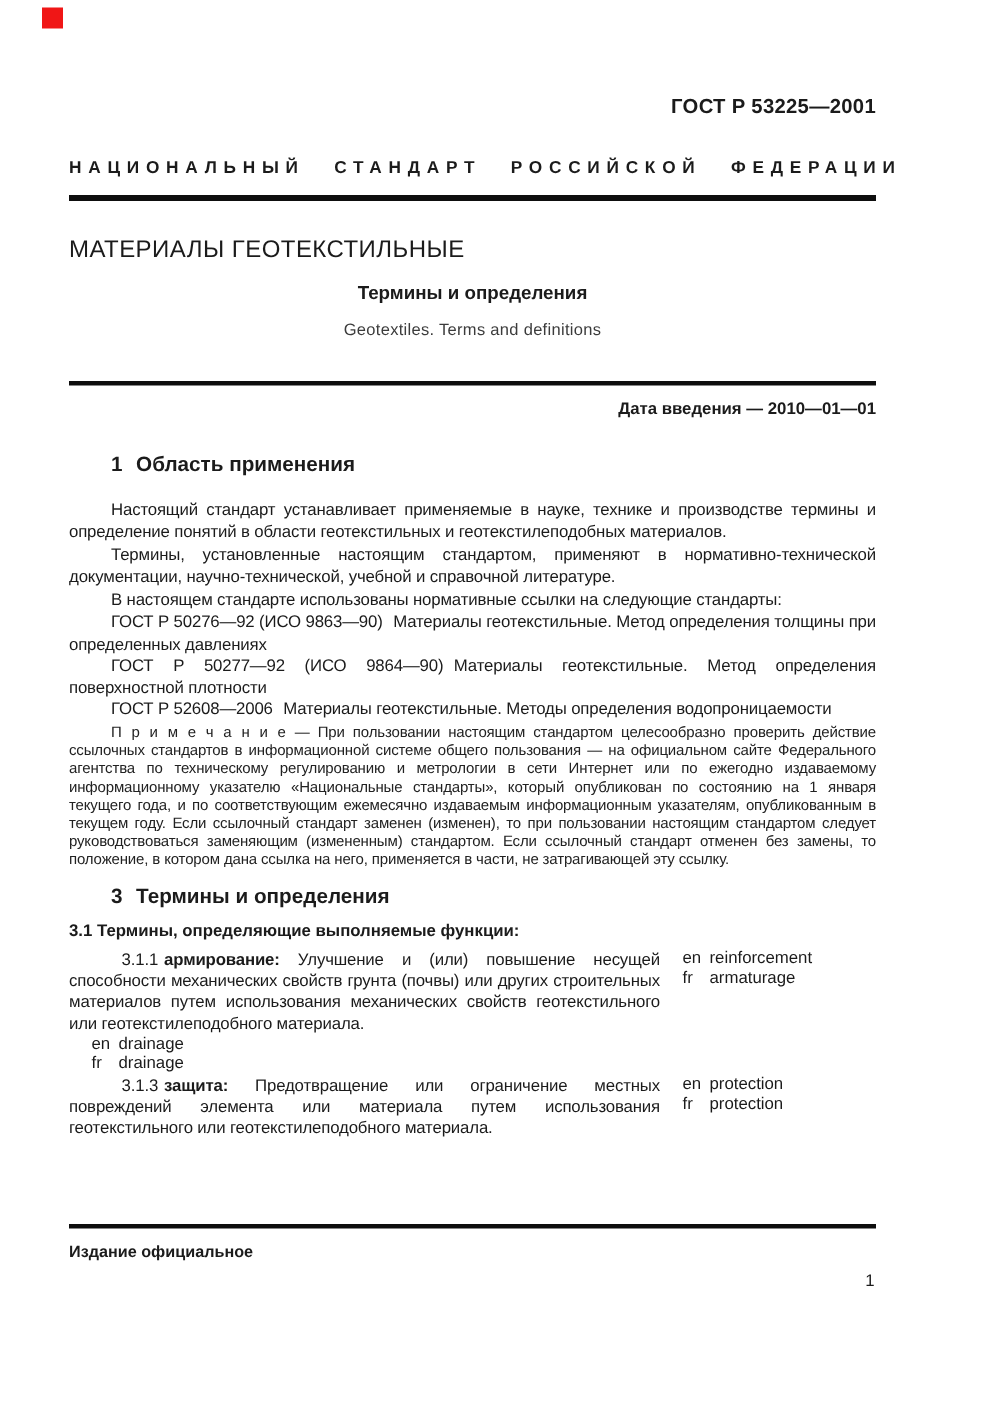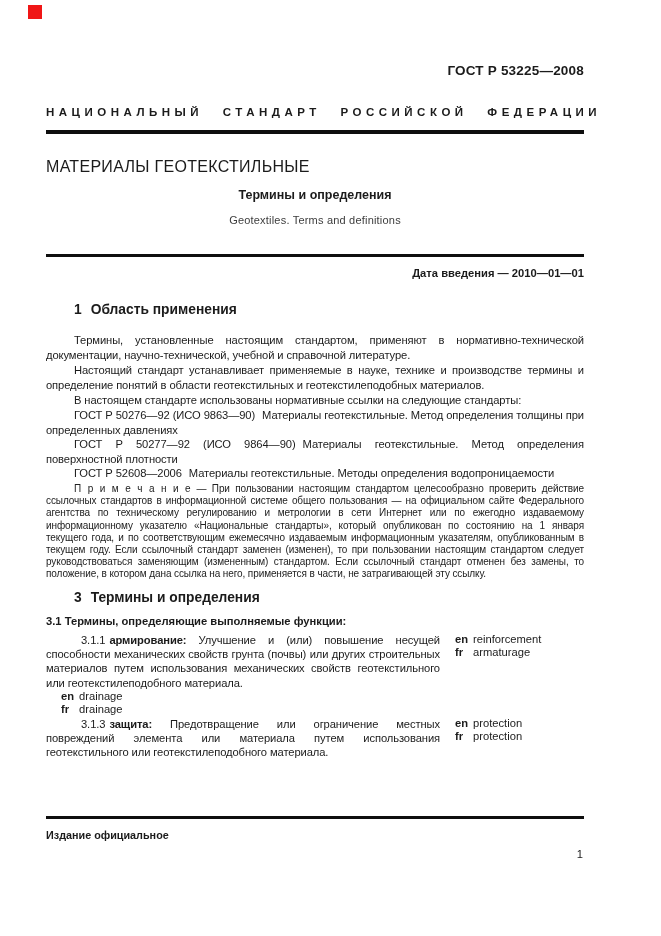--- a/index.html
+++ b/index.html
@@ -71,56 +71,56 @@
     margin:0 0 4px 0;font-size:11.2px;font-weight:bold;line-height:15px;
   }
   .term-row{display:flex;align-items:flex-start;}
   .term-def{
     width:394px;text-align:justify;line-height:14.4px;letter-spacing:-0.1px;
   }
   .term-def .t-num{margin-right:4px;margin-left:35px;}
   .term-langs{
     margin-left:15px;width:120px;line-height:13.2px;font-size:11.2px;
   }
-  .lang-label{display:inline-block;width:18px;font-weight:bold;}
+  .lang-label{display:inline-block;width:18px;font-weight:normal;}
   .edition{
     position:absolute;top:829px;left:46px;
     font-size:10.8px;font-weight:bold;
   }
   .page-num{
     position:absolute;top:848px;right:78px;font-size:11.2px;
   }
 </style>
 </head>
 <body>
 
 <div class="page">
 
   <div class="red-marker" style="background: rgb(240, 22, 22);"></div>
 
-  <div class="doc-number">ГОСТ Р 53225—2008</div>
+  <div class="doc-number">ГОСТ Р 53225—2001</div>
 
   <div class="fed-line">НАЦИОНАЛЬНЫЙ СТАНДАРТ РОССИЙСКОЙ ФЕДЕРАЦИИ</div>
 
   <div class="rule rule-thick"></div>
 
   <div class="title-ru">МАТЕРИАЛЫ ГЕОТЕКСТИЛЬНЫЕ</div>
   <div class="subtitle-ru">Термины и определения</div>
   <div class="subtitle-en">Geotextiles. Terms and definitions</div>
 
   <div class="rule rule-thin"></div>
 
   <div class="date-line">Дата введения — 2010—01—01</div>
 
   <div class="main">
 
     <h2 class="sec-heading h1m"><span class="sec-num">1</span><span>Область применения</span></h2>
 
+    <p class="body-p indent">Настоящий стандарт устанавливает применяемые в науке, технике и производстве термины и определение понятий в области геотекстильных и геотекстилеподобных материалов.</p>
     <p class="body-p indent">Термины, установленные настоящим стандартом, применяют в нормативно-технической документации, научно-технической, учебной и справочной литературе.</p>
-    <p class="body-p indent">Настоящий стандарт устанавливает применяемые в науке, технике и производстве термины и определение понятий в области геотекстильных и геотекстилеподобных материалов.</p>
 
 
     <p class="body-p indent">В настоящем стандарте использованы нормативные ссылки на следующие стандарты:</p>
 
     <p class="body-p indent ref"><span class="ref-code">ГОСТ Р 50276—92 (ИСО 9863—90)</span><span>Материалы геотекстильные. Метод определения толщины при определенных давлениях</span></p>
     <p class="body-p indent ref"><span class="ref-code">ГОСТ Р 50277—92 (ИСО 9864—90)</span><span>Материалы геотекстильные. Метод определения поверхностной плотности</span></p>
     <p class="body-p indent ref"><span class="ref-code">ГОСТ Р 52608—2006</span><span>Материалы геотекстильные. Методы определения водопроницаемости</span></p>
 
     <p class="note"><span class="note-label">П р и м е ч а н и е</span> <span>— При пользовании настоящим стандартом целесообразно проверить действие ссылочных стандартов в информационной системе общего пользования — на официальном сайте Федерального агентства по техническому регулированию и метрологии в сети Интернет или по ежегодно издаваемому информационному указателю «Национальные стандарты», который опубликован по состоянию на 1 января текущего года, и по соответствующим ежемесячно издаваемым информационным указателям, опубликованным в текущем году. Если ссылочный стандарт заменен (изменен), то при пользовании настоящим стандартом следует руководствоваться заменяющим (измененным) стандартом. Если ссылочный стандарт отменен без замены, то положение, в котором дана ссылка на него, применяется в части, не затрагивающей эту ссылку.</span></p>
 

